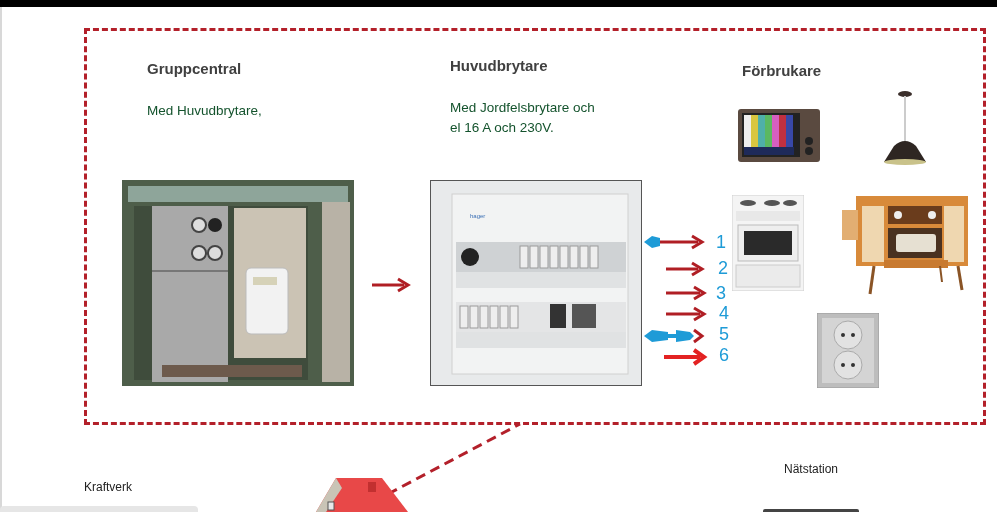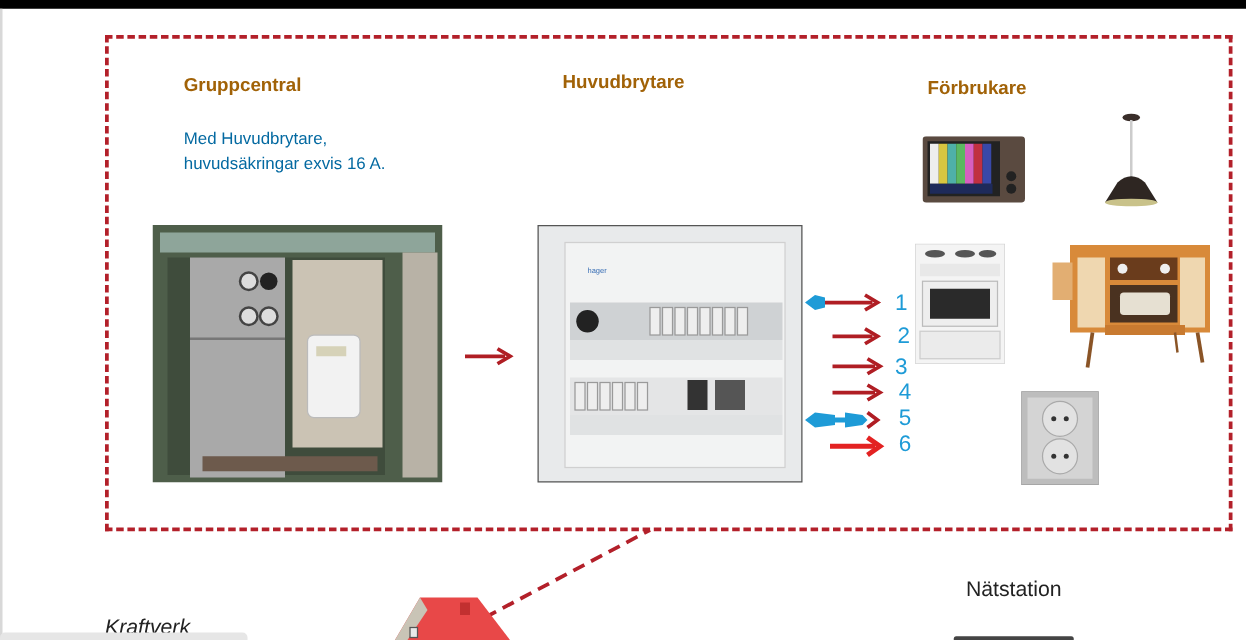--- a/index.html
+++ b/index.html
@@ -6,41 +6,40 @@
     body {
       width: 997px; height: 512px; overflow: hidden; position: relative;
       background: #ffffff; font-family: "Liberation Sans", sans-serif; color: #1a1a1a;
     }
     .topbar { position: absolute; left: 0; top: 0; width: 997px; height: 7px; background: #000; }
     .leftline { position: absolute; left: 0; top: 7px; width: 2px; height: 505px; background: #d8d8d8; }
     .dashbox {
       position: absolute; left: 84px; top: 28px; width: 902px; height: 397px;
       border: 3px dashed #b3202a; box-sizing: border-box;
     }
-    .heading { position: absolute; font-weight: bold; font-size: 15px; color: #a16207; }
-    .desc { position: absolute; font-size: 13.5px; line-height: 20px; color: #0369a1; }
+    .heading { position: absolute; font-weight: bold; font-size: 15px; color: #404040; }
+    .desc { position: absolute; font-size: 13.5px; line-height: 20px; color: #14532d; }
     .photo { position: absolute; box-sizing: border-box; }
     .arrow { position: absolute; }
     .num { position: absolute; font-size: 18px; color: #1e9bd7; font-family: "Liberation Sans", sans-serif; }
-    .small-label { position: absolute; font-size: 17px; color: #222; text-align: center; }
+    .small-label { position: absolute; font-size: 12px; color: #222; text-align: center; }
     .bottom-bar { position: absolute; left: 0; top: 506px; width: 198px; height: 8px; background: #e6e6e6; border-radius: 4px 4px 0 0; }
     .transformer-top { position: absolute; left: 763px; top: 509px; width: 96px; height: 6px; background: #444; border-radius: 2px; }
   </style>
 </head>
 <body>
 
 <div class="topbar"></div>
 <div class="leftline"></div>
 
 <div class="dashbox"></div>
 
 <div class="heading" style="left:147px;top:60px;">Gruppcentral</div>
 <div class="desc" style="left:147px;top:101px;">
   <div>Med Huvudbrytare,</div>
-  <div>huvudsäkringar exvis 16 A.</div>
 </div>
 
 <svg class="photo" style="left:122px;top:180px;" width="232" height="206">
   <rect x="0" y="0" width="232" height="206" fill="#4e5e4a"></rect>
   <rect x="6" y="6" width="220" height="16" fill="#8ea59a"></rect>
   <rect x="12" y="26" width="174" height="174" fill="#3f4c3c"></rect>
   <rect x="200" y="22" width="28" height="180" fill="#b8b2a6"></rect>
   <rect x="30" y="34" width="76" height="176" fill="#a9a9a9" transform="translate(0,-8)"></rect>
   <line x1="30" y1="91" x2="106" y2="91" stroke="#777" stroke-width="2"></line>
   <circle cx="77" cy="45" r="7" fill="#ddd" stroke="#444" stroke-width="2"></circle>
@@ -53,20 +52,22 @@
   <rect x="40" y="185" width="140" height="12" fill="#6d5a4c"></rect>
 </svg>
 
 <svg class="arrow" style="left:368px;top:277px;" width="46" height="16">
   <line x1="4" y1="8" x2="36" y2="8" stroke="#b01e24" stroke-width="3"></line>
   <polyline points="30,2 40,8 30,14" fill="none" stroke="#b01e24" stroke-width="3"></polyline>
 </svg>
 
 <div class="heading" style="left:450px;top:57px;">Huvudbrytare</div>
 <div class="desc" style="left:450px;top:98px;">
+  <div>Med Jordfelsbrytare och</div>
+  <div>el 16 A och 230V.</div>
 </div>
 
 <svg class="photo" style="left:430px;top:180px;" width="212" height="206">
   <rect x="0" y="0" width="212" height="206" fill="#e8eaeb" stroke="#555" stroke-width="2"></rect>
   <rect x="22" y="14" width="176" height="180" fill="#f2f3f3" stroke="#d0d0d0"></rect>
   <rect x="26" y="62" width="170" height="30" fill="#cfd2d4"></rect>
   <circle cx="40" cy="77" r="9" fill="#222"></circle>
   <g fill="#eeeeee" stroke="#9a9a9a">
     <rect x="90" y="66" width="8" height="22"></rect>
       <rect x="100" y="66" width="8" height="22"></rect>
@@ -202,18 +203,18 @@
   <line x1="8" y1="74" x2="140" y2="4" stroke="#b3202a" stroke-width="3" stroke-dasharray="10,6"></line>
 </svg>
 
 <svg class="photo" style="left:312px;top:474px;" width="100" height="40">
   <polygon points="4,38 24,4 70,4 96,38" fill="#e84848"></polygon>
   <polygon points="4,38 24,4 30,14 14,38" fill="#c9c4b6"></polygon>
   <rect x="56" y="8" width="8" height="10" fill="#c23030"></rect>
   <rect x="16" y="28" width="6" height="8" fill="#e8e8e8" stroke="#555"></rect>
 </svg>
 
-<div class="small-label" style="left:84px;top:492px;font-style:italic;">Kraftverk</div>
+<div class="small-label" style="left:84px;top:480px;">Kraftverk</div>
 <div class="small-label" style="left:706px;top:462px;width:210px;">
   <div>Nätstation</div>
 </div>
 <div class="transformer-top"></div>
 <div class="bottom-bar"></div>
 
 </body></html>

